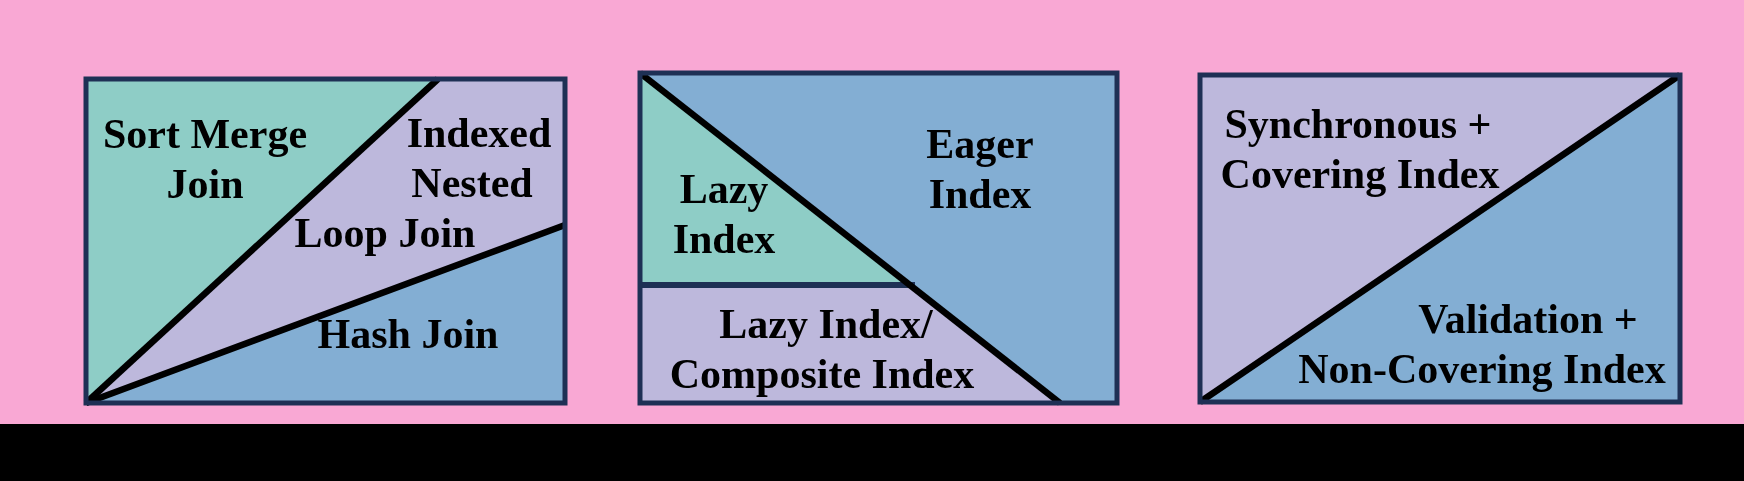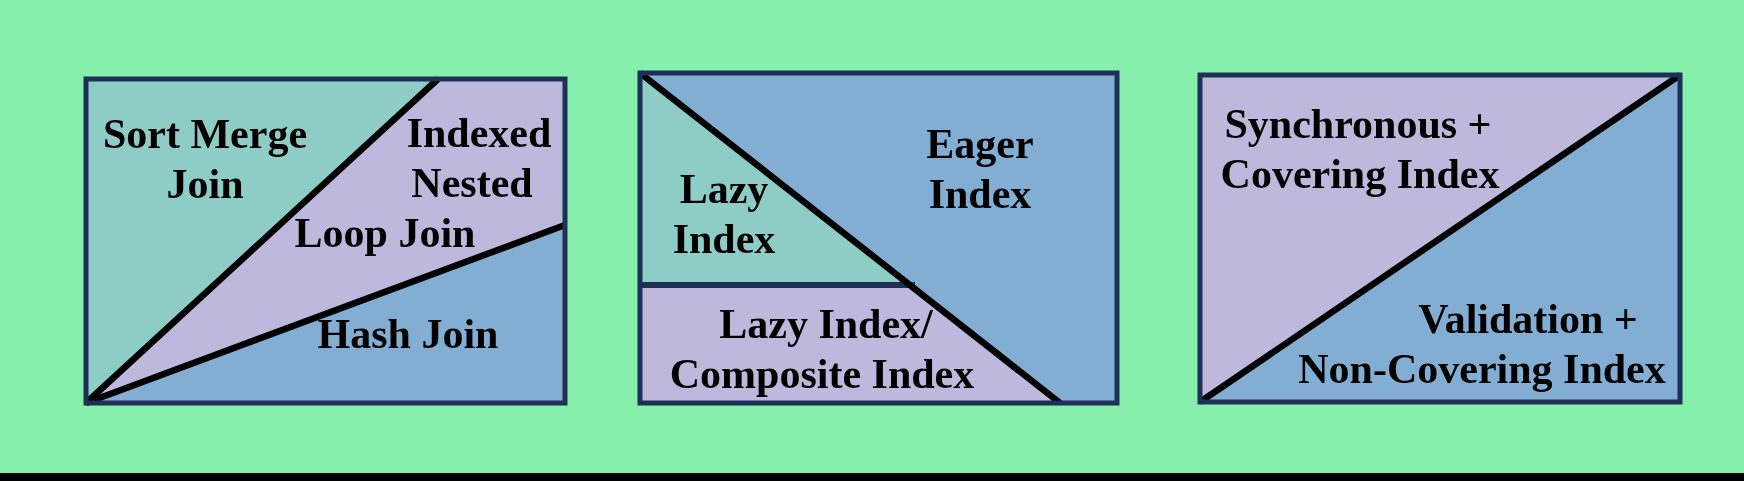--- a/index.html
+++ b/index.html
@@ -3,22 +3,22 @@
 <meta charset="utf-8">
 <style>
   html, body {
     margin: 0;
     padding: 0;
     background: #000000;
   }
   .canvas {
     position: relative;
     width: 1744px;
-    height: 473px;
-    background: #86efac;
+    height: 424px;
+    background: #f9a8d4;
     overflow: hidden;
     font-family: "Liberation Serif", "DejaVu Serif", serif;
     text-align: center;
   }
   svg.figure {
     position: absolute;
     left: 0;
     top: 0;
   }
   text.region-label {

